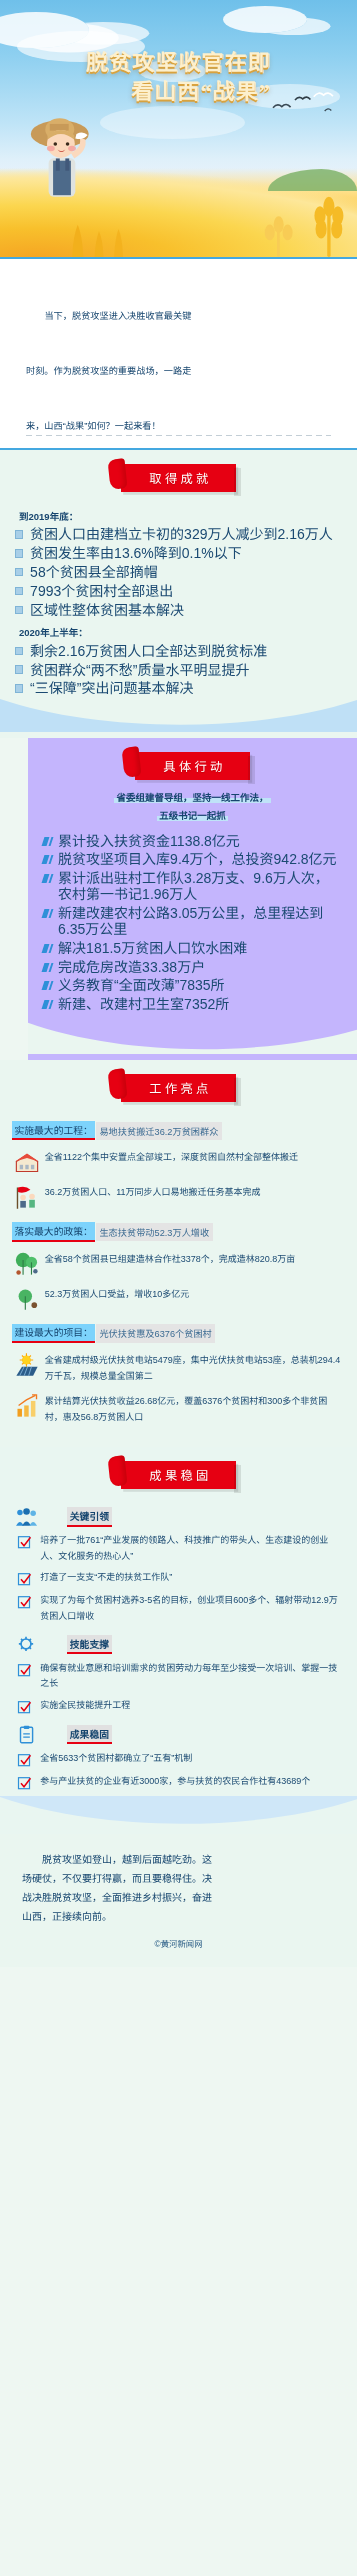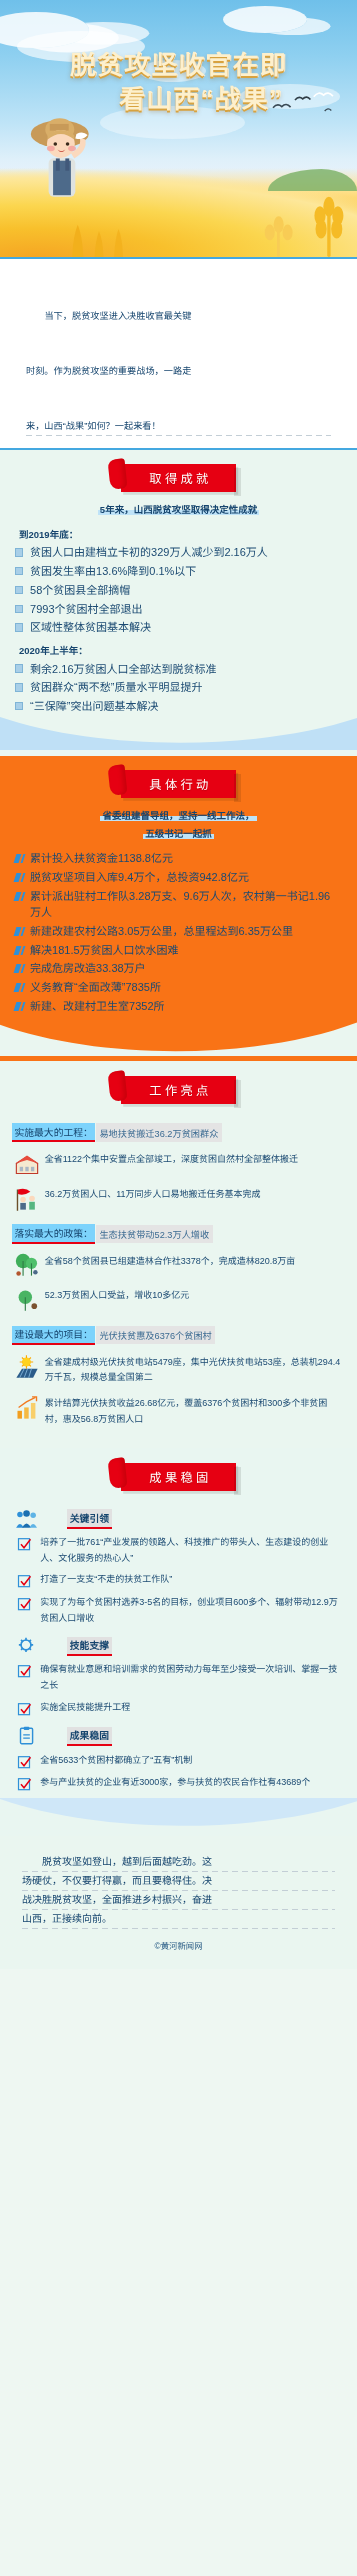--- a/index.html
+++ b/index.html
@@ -26,27 +26,27 @@
   .c2 { width:84px; height:27px; left:223px; top:5.6px; box-shadow: 28px 6.7px 0 -4.5px rgba(255,255,255,.75); }
   .c3 { width:128px; height:31px; left:16.7px; top:31px; opacity:.75; }
   .c4 { width:67px; height:22px; left:139px; top:60px; opacity:.6; }
   .c5 { width:100px; height:24.5px; left:240px; top:84px; opacity:.55; }
   .c6 { width:145px; height:33px; left:100px; top:106px; opacity:.45; }
 
   .birds { position:absolute; right:12.3px; top:89px; width:78px; height:33px; }
 
   .hero-title-wrap { position:absolute; left:0; right:0; top:51px; text-align:center; }
   .hero-title {
-    font-size: 26px;
+    font-size: 22px;
     font-weight: 900;
     letter-spacing: 1.1px;
     color: #fdf0cd;
     text-shadow: 0 2.2px 0 #d8a23e, 0 3.3px 5.6px rgba(120,70,10,.35), 1.1px 1.1px 0 #fff6dd;
     line-height: 1.12;
-    font-family: Liberation Sans, sans-serif;
+    font-family: Liberation Serif, serif;
   }
   .hero-title-2 { margin-top: 4.5px; padding-left: 45px; }
 
   .farmer { position:absolute; left:24.5px; top:105px; width:84px; height:103px; }
   .field {
     position:absolute; left:0; right:0; bottom:0; height:89px;
     background:
       radial-gradient(120% 100% at 10% 100%, #f5a623 0%, #f8c02c 32%, #fbd64f 58%, #fde79a 88%, rgba(253,231,154,0) 100%),
       linear-gradient(180deg, rgba(255,238,170,0) 0%, #ffe08a 26%, #f7bf2e 60%, #eda820 100%);
   }
@@ -59,21 +59,21 @@
     background: #ffffff;
     border-top: 2.8px solid #44a8e0;
     border-bottom: 2.8px solid #44a8e0;
     padding: 11px 26px 12.3px 26px;
   }
   .intro-line { font-size:9.2px; line-height:16px; color:#16456e; padding-bottom:0.6px;margin-top:38px; }
 
   
   .section { position: relative; padding: 0 0 5.6px 0; }
   .sec-mint { background: #eaf6f0; }
-  .sec-blue { background: #f97316; }
+  .sec-blue { background: #c4b5fd; margin-left: 28px; }
   .sec-mint2 { background: #e9f6f1; }
 
   
   .banner-wrap { text-align:center; padding: 14.5px 0 9px 0; position: relative; }
   .banner {
     display:inline-block; position:relative;
     background:#e60012;
     color:#fff;
     font-size: 12.3px; font-weight:400; letter-spacing:3.3px;
     padding: 5px 22px 5px 26px;
@@ -102,21 +102,21 @@
   .lead span.hl {
     background: linear-gradient(180deg, rgba(255,255,255,0) 55%, #bfe3f8 55%);
     padding: 0 2.2px;
   }
 
   .subhead { font-size:9.5px; font-weight:700; color:#16456e; margin: 7.8px 0 3.3px 19px; }
 
   ul.blist { list-style:none; margin: 0 0 2.2px 0; padding: 0 19px 0 29px; }
   ul.blist li {
     position: relative;
-    font-size: 11px; line-height: 16px; color:#1b4a72;
+    font-size: 14px; line-height: 16px; color:#1b4a72;
     margin-bottom: 2.8px;
     padding-left: 1.1px;
   }
   ul.blist li .mk {
     position:absolute; left:-14.5px; top:3.9px;
     width:8.4px; height:8.4px; background:#a8cfe8; border:0.6px solid #7fb4d6;
   }
   ul.blist.slash li .mk {
     width: 9.5px; height: 9px; border: 0; background: none;
   }
@@ -228,23 +228,20 @@
     <div class="intro-line">时刻。作为脱贫攻坚的重要战场，一路走</div>
     <div class="fdash"></div>
     <div class="intro-line">来，山西“战果”如何？一起来看！</div>
     <div class="fdash"></div>
   </div>
 
   <div class="section sec-mint">
     <div class="banner-wrap">
       <div class="banner">取得成就</div>
     </div>
-    <div class="lead">
-      <span class="hl">5年来，山西脱贫攻坚取得决定性成就</span>
-    </div>
 
     <div class="subhead">到2019年底：</div>
     <ul class="blist">
       <li><span class="mk"></span><span>贫困人口由建档立卡初的329万人减少到2.16万人</span></li>
       <li><span class="mk"></span><span>贫困发生率由13.6%降到0.1%以下</span></li>
       <li><span class="mk"></span><span>58个贫困县全部摘帽</span></li>
       <li><span class="mk"></span><span>7993个贫困村全部退出</span></li>
       <li><span class="mk"></span><span>区域性整体贫困基本解决</span></li>
     </ul>
 

